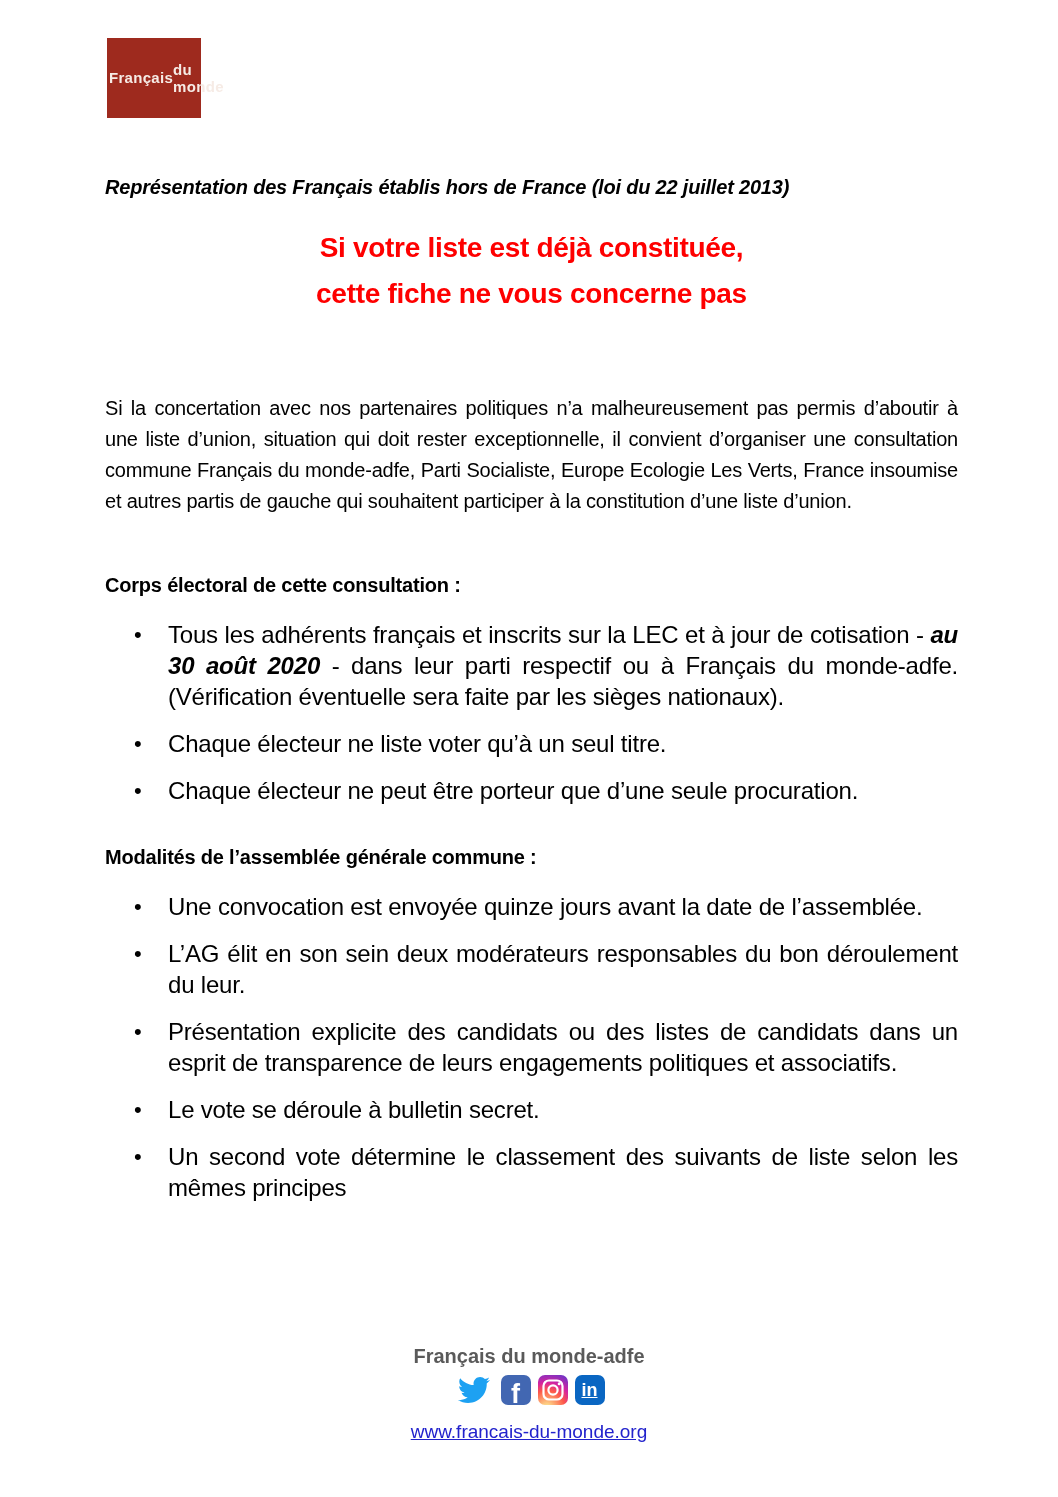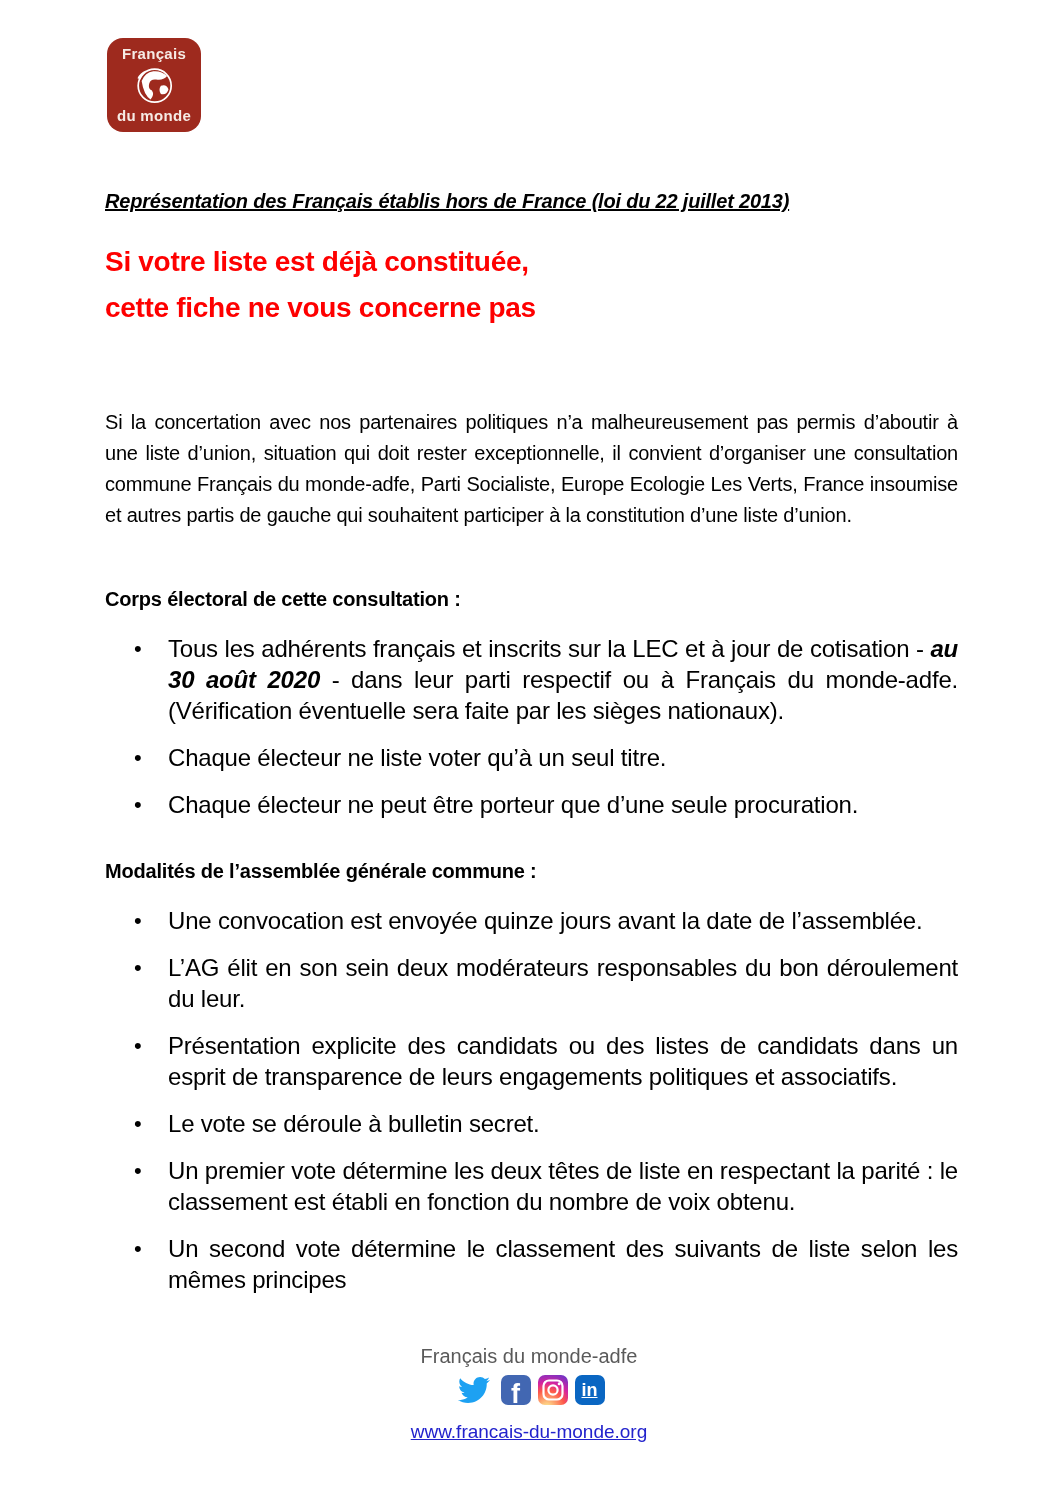--- a/index.html
+++ b/index.html
@@ -9,26 +9,26 @@
     width:1058px; height:1497px;
     margin:0 auto;
     background:#ffffff;
     font-family:"Liberation Sans", sans-serif;
     color:#000;
     overflow:hidden;
   }
   
   .header { display:flex; align-items:flex-start; margin:38px 0 0 107px; }
   .logo {
-    width:94px; height:94px; flex:0 0 94px;
+    width:94px; height:80px; flex:0 0 94px;
     background:var(--logo-bg,#9e2a1e);
-    display:flex; flex-direction:column; align-items:center; justify-content:space-between;
+    display:flex; flex-direction:row; align-items:center; justify-content:space-between;
     padding:7px 2px 8px;
     color:#f6ebe5;
-    font-size:15px; font-weight:bold; letter-spacing:.3px;border-radius:16px;
+    font-size:15px; font-weight:bold; letter-spacing:.3px;
   }
   .logo .globe { width:44px; height:44px; }
   .header-text { margin-left:14px; padding-top:2px; }
   .doc-title {
     display:inline-block;
     font-size:29px; font-weight:bold;
     border-bottom:3px solid #000;
     padding-bottom:10px;
     letter-spacing:-.3px;
   }
@@ -39,25 +39,24 @@
     font-size:25px; font-weight:bold;
     padding:3px 10px 5px 3px;
     letter-spacing:-.3px;
   }
   
   .content { padding:0 100px 0 105px; }
   .law-line {
     margin-top:58px;
     font-size:20px; font-weight:bold; font-style:italic;
     letter-spacing:-.2px;
-    text-decoration:underline;
   }
   .warning {
     margin-top:26px;
-    text-align:left;
+    text-align:center;
     color:var(--warning,#fe0000);
     font-size:28px; font-weight:bold;
     line-height:46px;
     letter-spacing:-.3px;
   }
   .para {
     margin-top:76px;
     font-size:20px; line-height:31px;
     text-align:justify;
     letter-spacing:-.2px;
@@ -83,21 +82,21 @@
     font-size:22px;
   }
   ul.bullets li em { font-style:italic; font-weight:bold; }
   
   .footer {
     position:absolute; top:1345px; left:0; right:0;
     text-align:center;
   }
   .footer .org {
     color:var(--footer-text,#5a5a5a);
-    font-size:20px; font-weight:normal;
+    font-size:20px; font-weight:bold;
   }
   .icons-row {
     margin-top:5px;
     display:flex; justify-content:center; align-items:center; gap:7px;
     height:34px;
   }
   .icon-box {
     width:30px; height:30px; border-radius:7px;
     display:flex; align-items:center; justify-content:center;
     overflow:hidden; color:#fff;
@@ -165,23 +164,20 @@
         <span>Une convocation est envoyée quinze jours avant la date de l’assemblée.</span><em></em><span></span>
       </li>
       <li>
         <span>L’AG élit en son sein deux modérateurs responsables du bon déroulement du leur.</span><em></em><span></span>
       </li>
       <li>
         <span>Présentation explicite des candidats ou des listes de candidats dans un esprit de transparence de leurs engagements politiques et associatifs.</span><em></em><span></span>
       </li>
       <li>
         <span>Le vote se déroule à bulletin secret.</span><em></em><span></span>
-      </li>
-      <li>
-        <span>Un premier vote détermine les deux têtes de liste en respectant la parité : le classement est établi en fonction du nombre de voix obtenu.</span><em></em><span></span>
       </li>
       <li>
         <span>Un second vote détermine le classement des suivants de liste selon les mêmes principes</span><em></em><span></span>
       </li>
     </ul>
 
   </div>
 
   <div class="footer">
     <div class="org">Français du monde-adfe</div>

